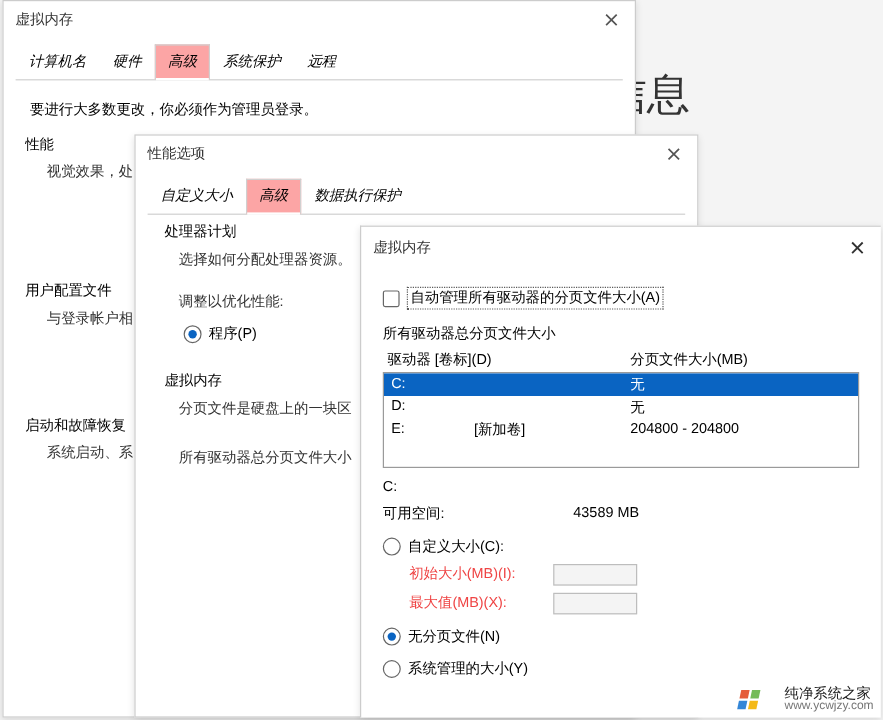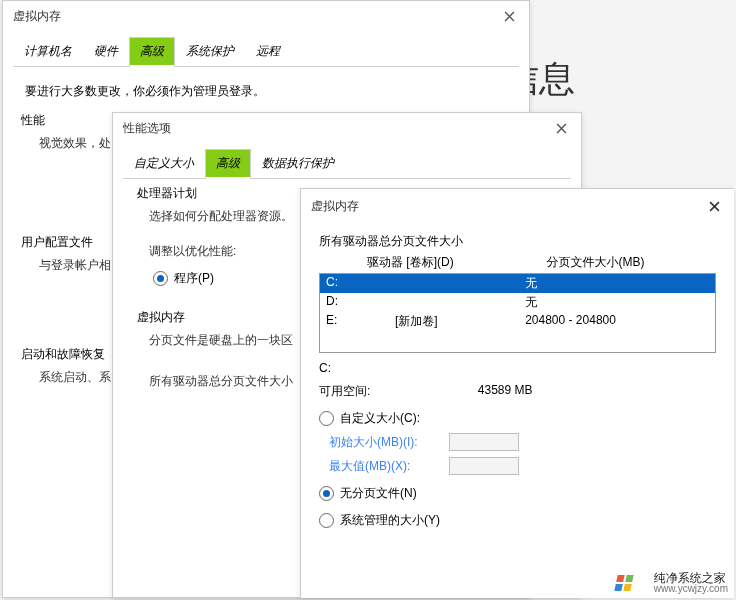--- a/index.html
+++ b/index.html
@@ -9,21 +9,21 @@
 
   
   .win { position: absolute; background: #fff; border: 1px solid #ccc; box-shadow: 0 2px 6px rgba(0,0,0,.12); }
   .titlebar { display: flex; align-items: center; height: 30px; padding: 0 10px; color: #333; }
   .titlebar .title { flex: 1; }
   .close { width: 20px; height: 20px; display: flex; align-items: center; justify-content: center; cursor: pointer; color: #555; }
   .close svg { width: 11px; height: 11px; }
 
   .tabs { display: flex; border-bottom: 1px solid #d0d0d0; margin: 6px 10px 0; font-style: italic; }
   .tab { padding: 5px 10px 6px; border: 1px solid transparent; border-bottom: none; cursor: pointer; position: relative; }
-  .tab.active { border-color: #d0d0d0; background: #84cc16; }
+  .tab.active { border-color: #d0d0d0; background: #fca5a5; }
   .tab.active::after { content: ""; position: absolute; left: 0; right: 0; bottom: -1px; height: 2px; background: #fff; }
 
   .body { padding: 12px 18px; }
 
   .group-title { margin: 12px 0 6px; }
   .indent { padding-left: 18px; color: #333; }
 
   
   #w1 { left: 2px; top: 0; width: 528px; height: 598px; }
   #w1 .body { padding-top: 10px; }
@@ -40,36 +40,36 @@
 
   
   #w3 { left: 300px; top: 188px; width: 434px; height: 410px; border-right: none; border-bottom: none; }
   #w3 .titlebar { height: 34px; }
   #w3 .body { padding: 10px 18px 0; }
 
   .chk-row { display: flex; align-items: center; gap: 6px; margin: 6px 0 12px; }
   .chk { width: 14px; height: 14px; border: 1px solid #666; border-radius: 2px; }
   .chk-label { border: 1px dotted #5a5a5a; padding: 0 2px; }
 
-  .list-hdr { display: flex; padding: 0 4px; margin-bottom: 2px; margin-left: 44px; }
+  .list-hdr { display: flex; padding: 0 4px; margin-bottom: 2px; }
   .col-l { flex: 0 0 52%; }
   .col-r { flex: 1; }
   .listbox { border: 1px solid #9a9a9a; height: 80px; overflow: hidden; background: #fff; }
   .row { display: flex; padding: 1px 6px; }
   .row.sel { background: #0a64c2; color: #fff; }
   .row .c1 { flex: 0 0 18%; }
   .row .c2 { flex: 0 0 34%; }
   .row .c3 { flex: 1; }
 
   .kv { display: flex; margin-top: 8px; }
   .kv .k { flex: 0 0 40%; }
   .kv .v { flex: 1; }
 
   .opt { display: flex; align-items: center; gap: 6px; margin-top: 10px; }
-  .sub { display: flex; margin: 6px 0 0 10px; color: #3b82f6; align-items: center; }
+  .sub { display: flex; margin: 6px 0 0 22px; color: #ef4444; }
   .sub .k2 { flex: 0 0 120px; }
   .sub .box { width: 70px; height: 18px; border: 1px solid #bdbdbd; background: #f4f4f4; }
 
   .watermark { position: absolute; right: 8px; bottom: 6px; display: flex; align-items: center; gap: 22px; font-size: 12px; opacity: .9; }
   .watermark .logo { width: 16px; height: 16px; display: grid; grid-template-columns: 1fr 1fr; grid-template-rows: 1fr 1fr; gap: 2px; transform: skewX(-12deg); }
   .watermark .logo span:nth-child(1){background:#e34c26;}
   .watermark .logo span:nth-child(2){background:#66b447;}
   .watermark .logo span:nth-child(3){background:#1f7ad3;}
   .watermark .logo span:nth-child(4){background:#f3b200;}
   .wm-text { display: flex; flex-direction: column; line-height: 1; }
@@ -147,20 +147,24 @@
 <div id="w3" class="win">
   <div class="titlebar">
     <span class="title">虚拟内存</span>
     <span class="close">
       <svg viewBox="0 0 10 10">
           <path d="M1 1 L9 9 M9 1 L1 9" stroke="#333" stroke-width="1.4"></path>
         </svg>
     </span>
   </div>
   <div class="body">
+    <div class="chk-row">
+      <span class="chk"></span>
+      <span class="chk-label">自动管理所有驱动器的分页文件大小(A)</span>
+    </div>
     <div>所有驱动器总分页文件大小</div>
 
     <div class="list-hdr" style="margin-top:4px">
       <div class="col-l"><span>驱动器 [卷标](D)</span></div>
       <div class="col-r"><span>分页文件大小(MB)</span></div>
     </div>
     <div class="listbox">
       <div class="row sel">
         <span class="c1">C:</span>
         <span class="c2"></span>

